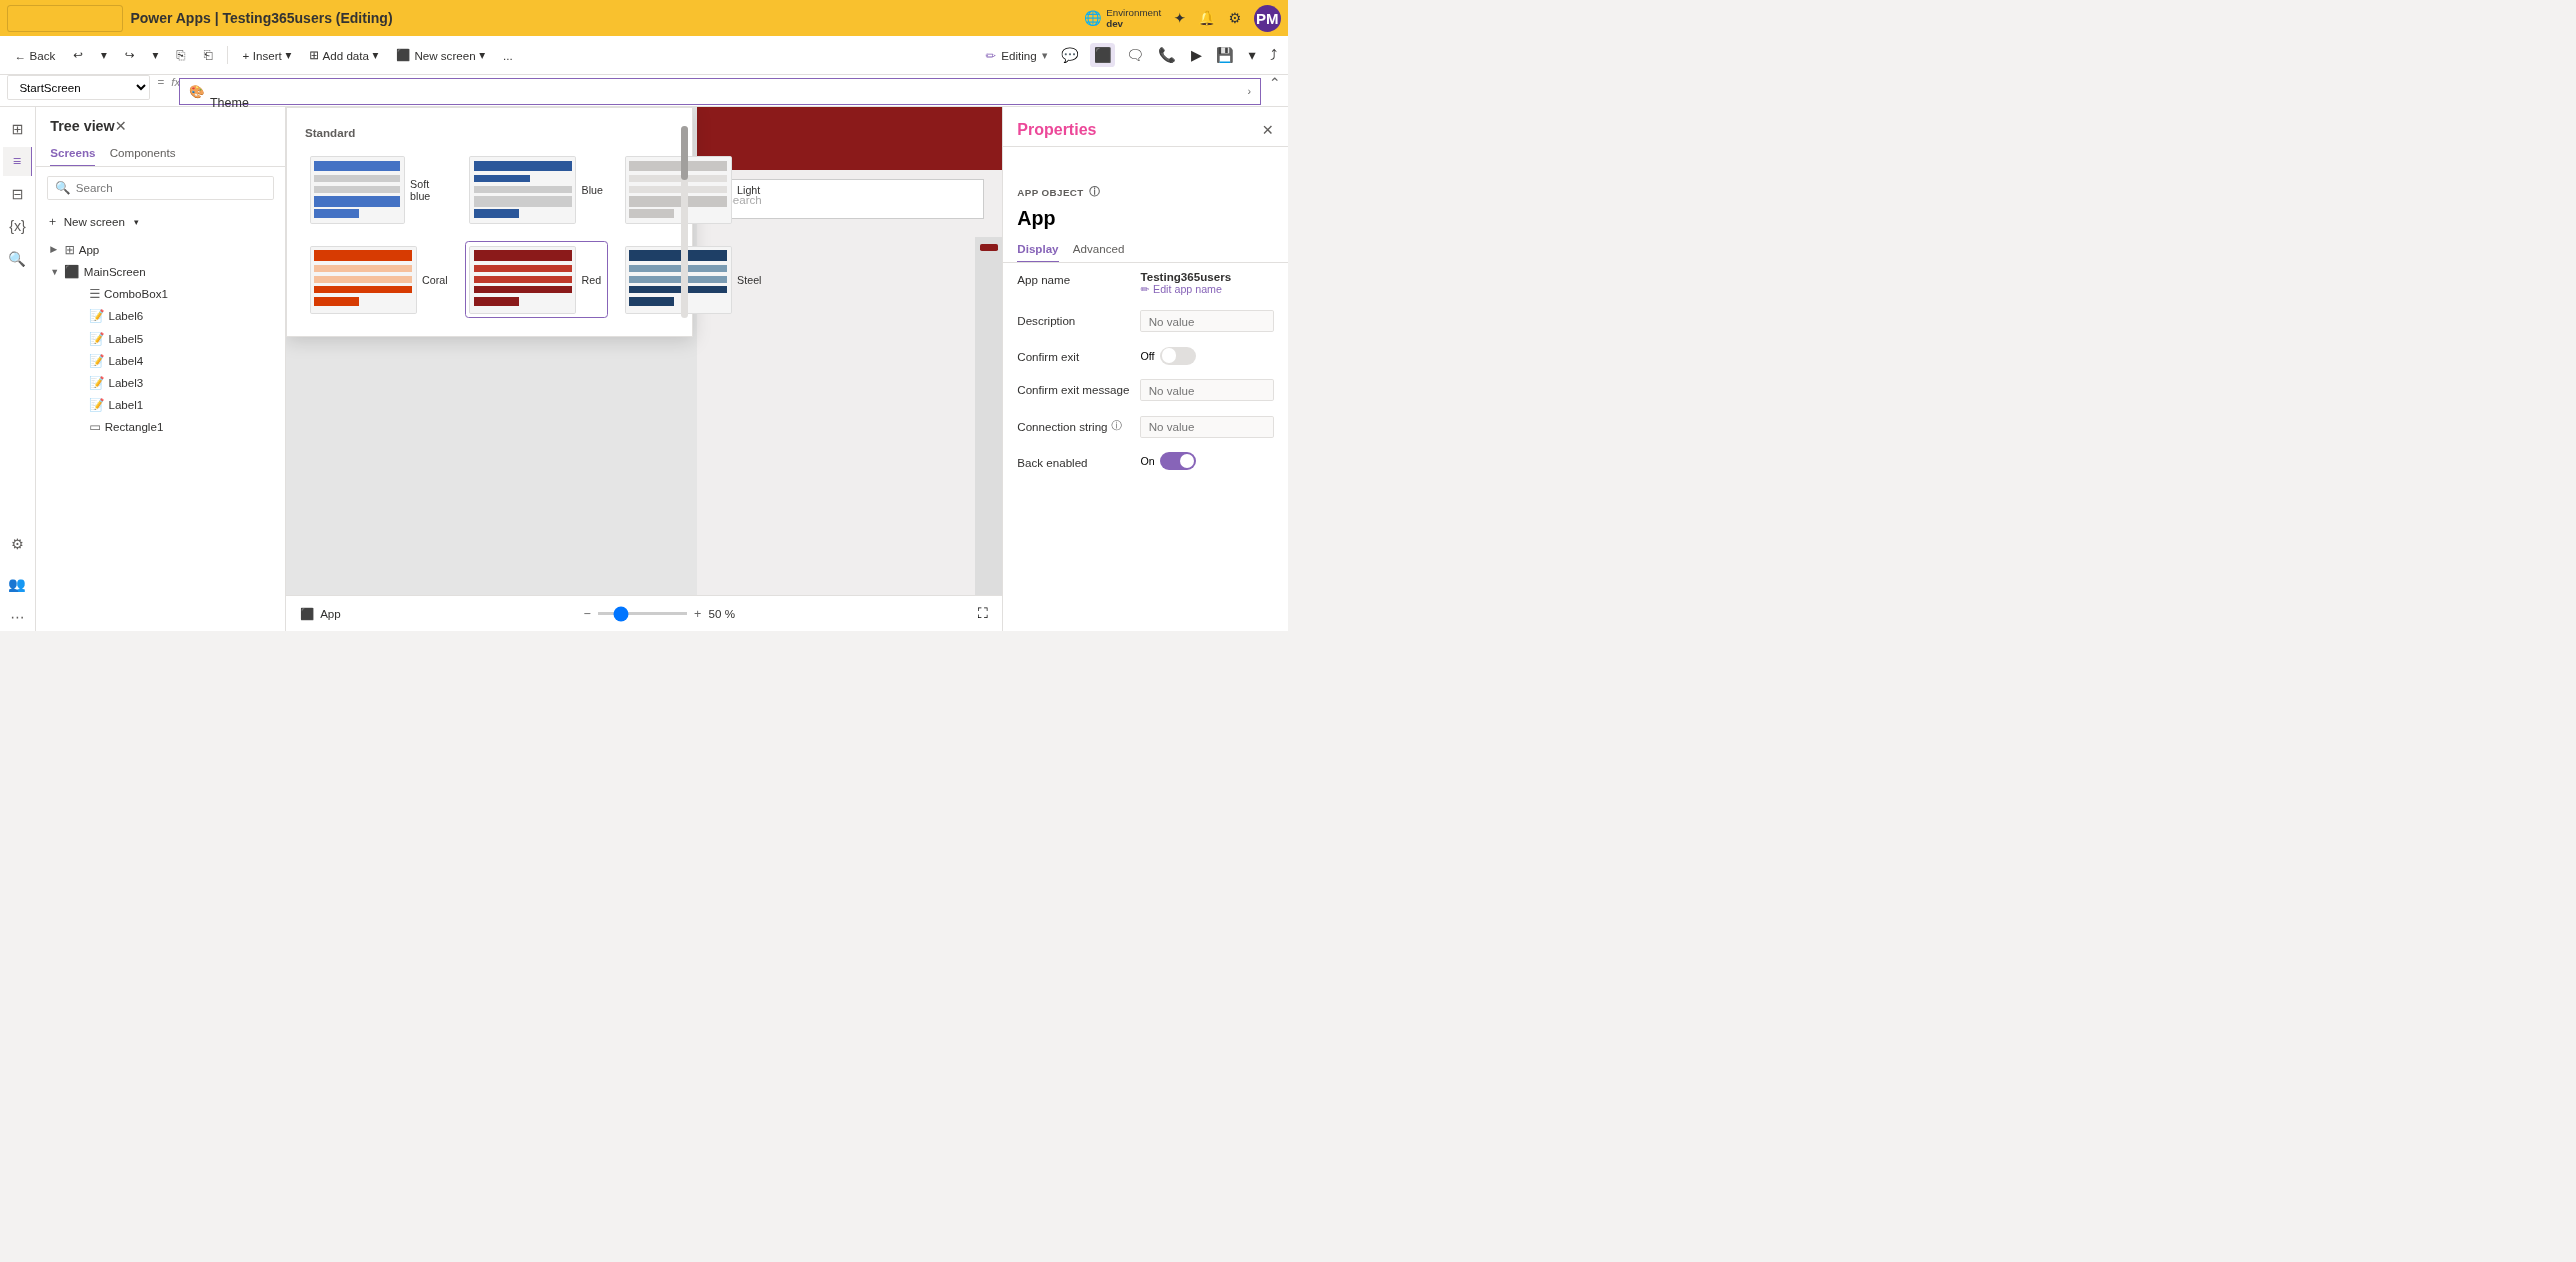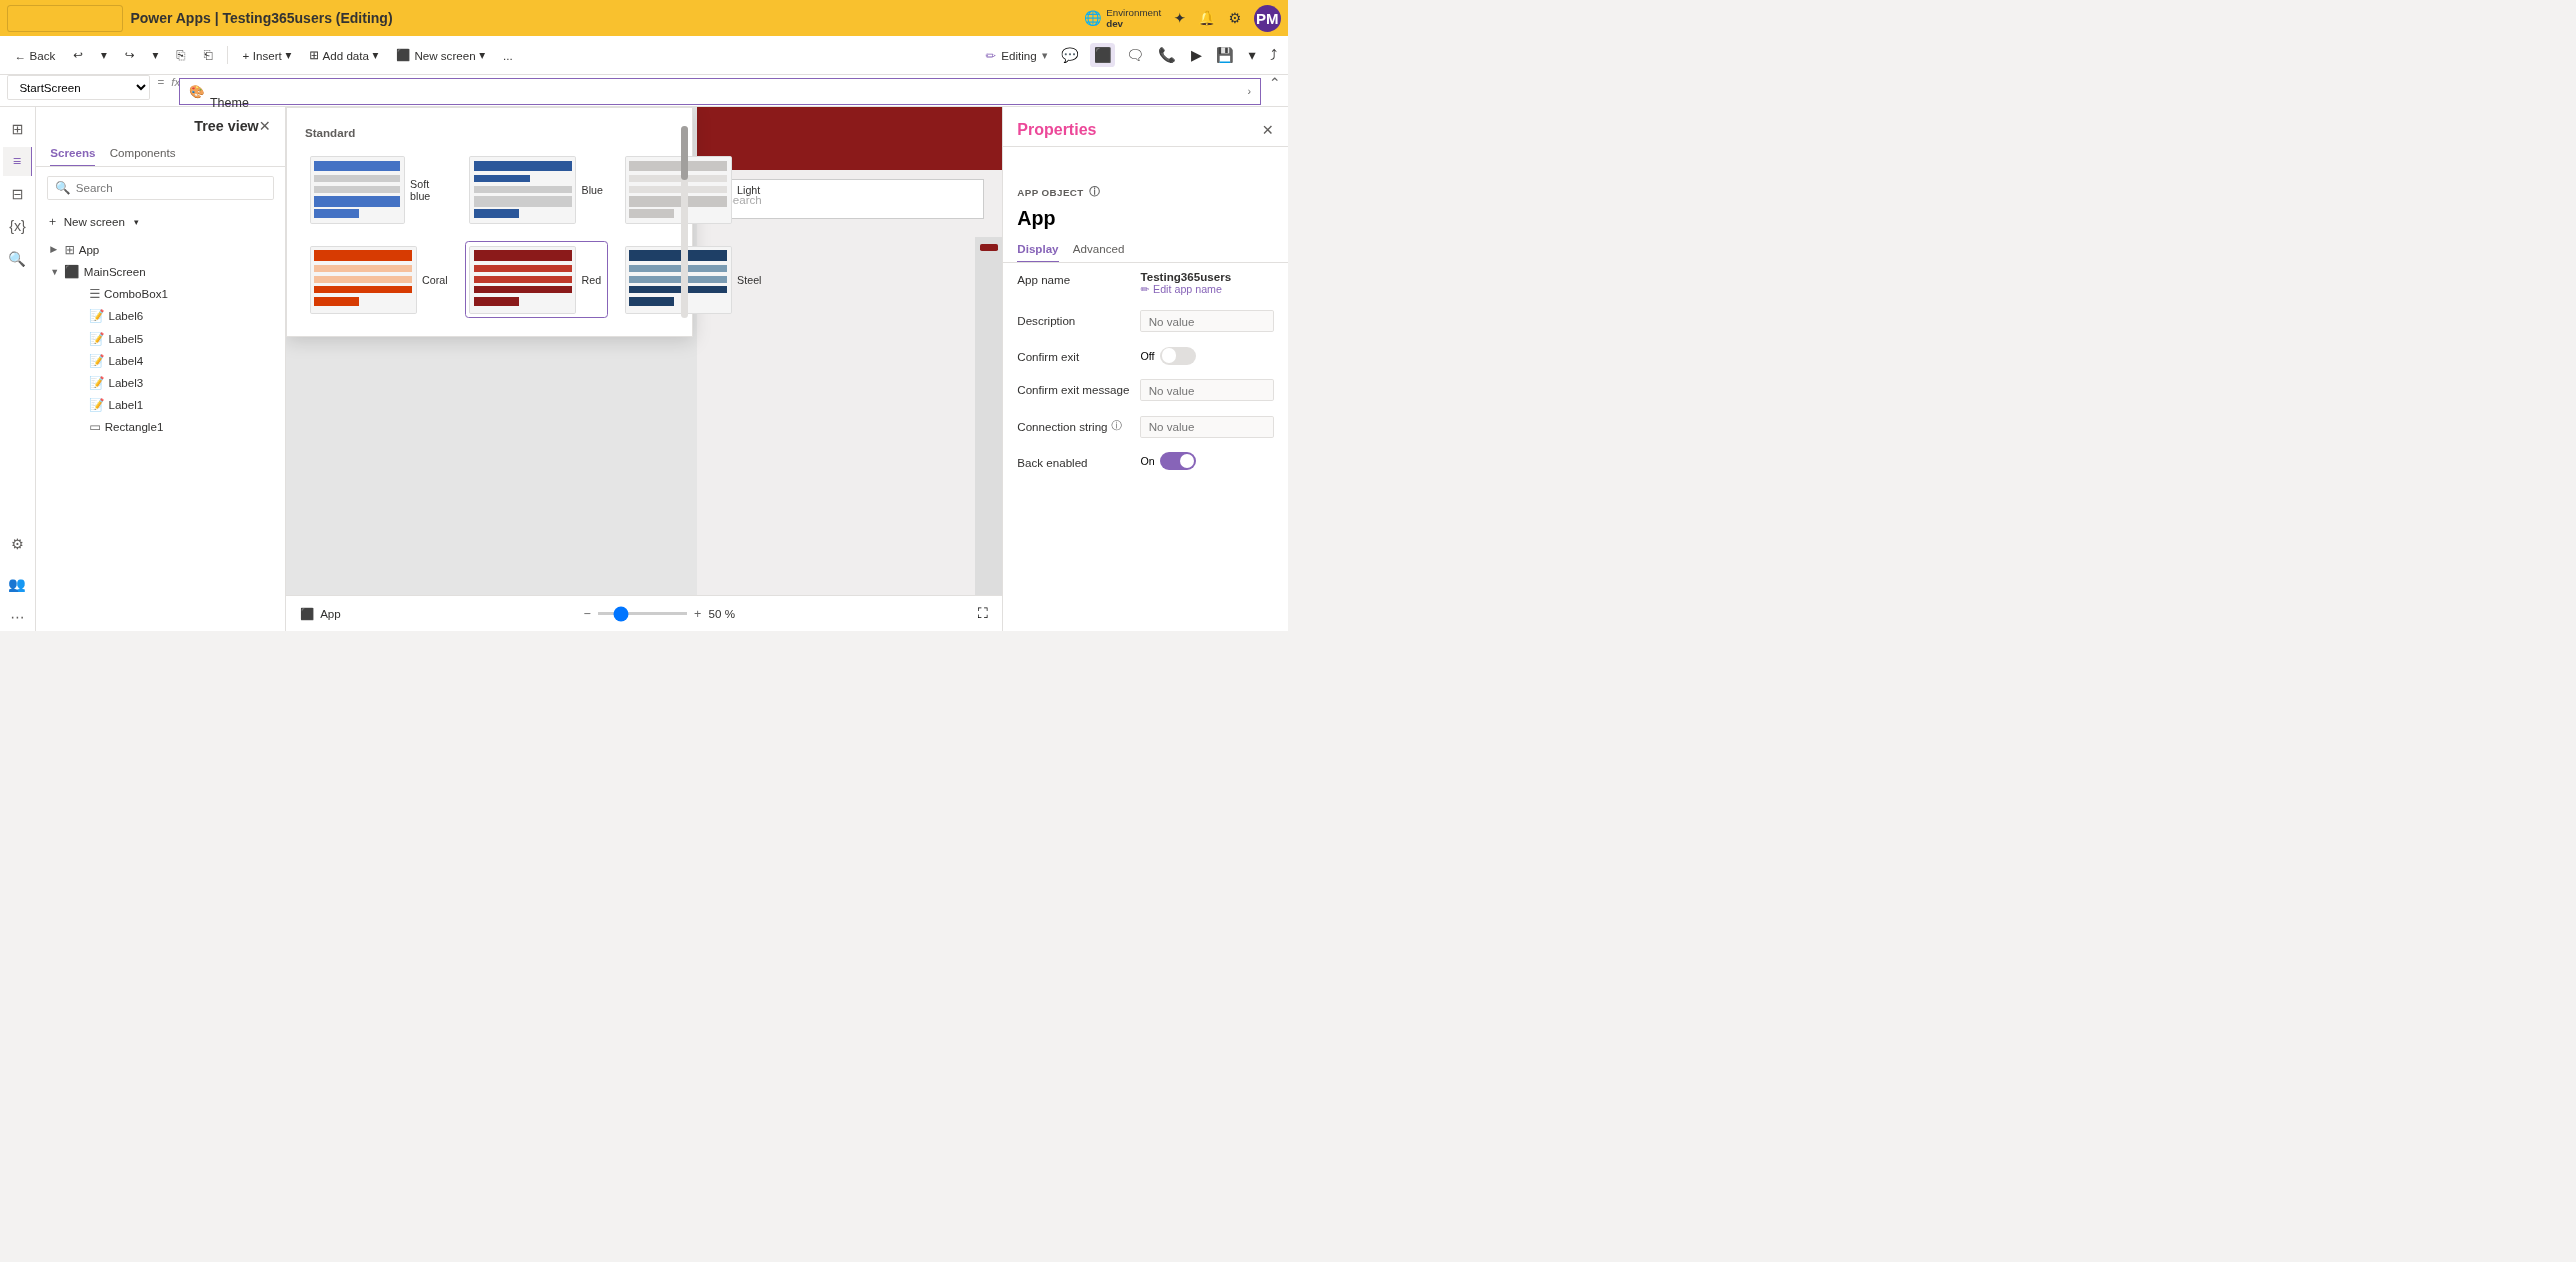--- a/index.html
+++ b/index.html
@@ -156,21 +156,21 @@
     
     .tree-panel {
       width: 250px;
       background: #fff;
       border-right: 0.9px solid #e1dfdd;
       display: flex;
       flex-direction: column;
       z-index: 50;
     }
     .tree-header {
-      display: flex; align-items: center; justify-content: flex-end;
+      display: flex; align-items: center; justify-content: flex-start;
       padding: 10.7px 14.3px 7.2px;
     }
     .tree-title { font-size: 14.3px; font-weight: 600; color: #323130; }
     .tree-close { cursor: pointer; font-size: 14.3px; color: #605e5c; }
     .tree-tabs {
       display: flex;
       padding: 0 14.3px;
       border-bottom: 0.9px solid #e1dfdd;
       gap: 14.3px;
     }

